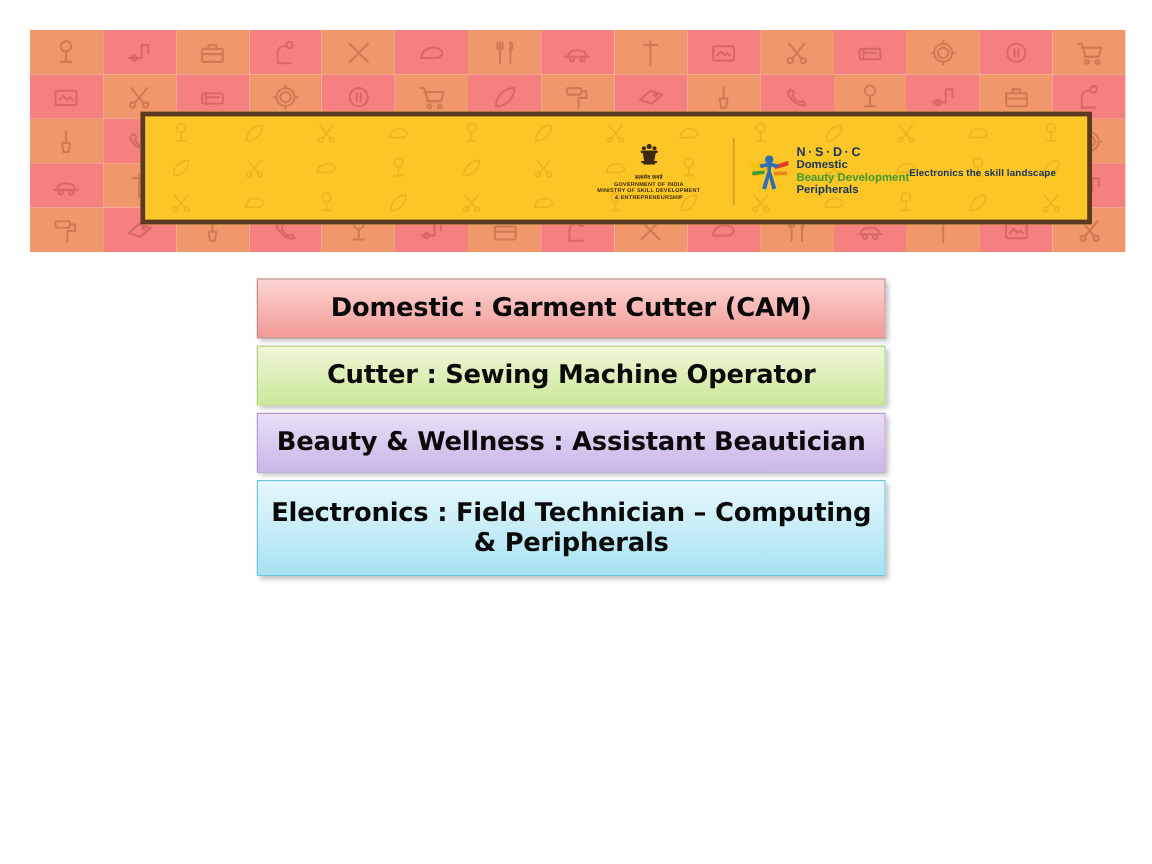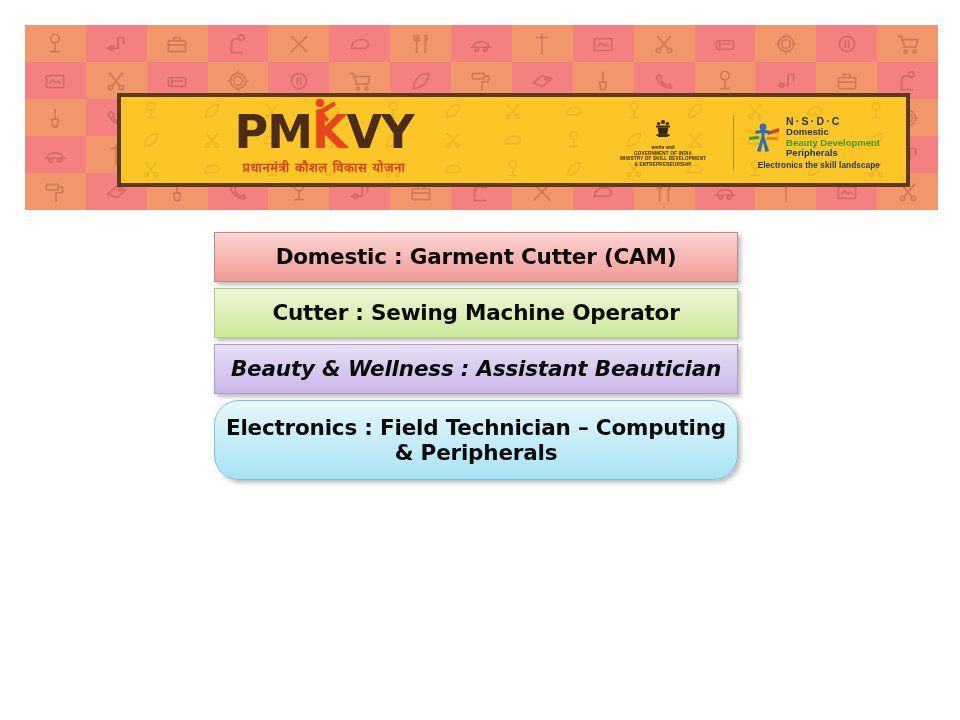--- a/index.html
+++ b/index.html
@@ -160,22 +160,22 @@
 
   #divider {
     width: 1px;
     height: 56px;
     background: #9a7414;
     opacity: 0.65;
   }
 
   #nsdc-logo {
     display: flex;
-    flex-direction: column;
-    align-items: flex-end;
+    flex-direction: row;
+    align-items: center;
   }
   #nsdc-top { display: flex; align-items: center; gap: 6px; }
   #nsdc-mark { width: 34px; height: 34px; }
   #nsdc-text { line-height: 1.08; }
   #nsdc-abbr {
     font-family: "Liberation Sans", sans-serif;
     font-size: 10.5px;
     font-weight: bold;
     color: #17365D;
     letter-spacing: 2.2px;
@@ -980,31 +980,20 @@
         <div class="wm">
           <svg viewBox="0 0 24 24">
             <circle cx="7" cy="18" r="2"></circle>
             <circle cx="17" cy="18" r="2"></circle>
             <path d="M8.5 16.5L18 5"></path>
             <path d="M15.5 16.5L6 5"></path>
           </svg>
         </div>
       </div>
 
-    <div id="pmkvy-block">
-      <div id="pmkvy-word">
-        <span>PM</span><span class="k">K</span><span>VY</span>
-        <svg id="k-person" viewBox="0 0 34 26">
-          <circle cx="13" cy="5" r="4.3" fill="#E8441F"></circle>
-          <path d="M9 12 L15 10.5 L27 3.5 L29 7 L17 15 L14 24 L10 23 Z" fill="#E8441F"></path>
-          <path d="M15 14 L22 21 L20 24 L12 18 Z" fill="#E8441F"></path>
-        </svg>
-      </div>
-      <div id="pmkvy-hindi">प्रधानमंत्री कौशल विकास योजना</div>
-    </div>
 
     <div id="right-logos">
 
       <div id="gov-logo">
         <svg id="gov-emblem" viewBox="0 0 20 26">
           <g fill="#3a2a14">
             <circle cx="10" cy="4" r="2.1"></circle>
             <circle cx="5.6" cy="5.6" r="1.7"></circle>
             <circle cx="14.4" cy="5.6" r="1.7"></circle>
             <rect x="3" y="7.4" width="14" height="2.2" rx="0.6"></rect>
@@ -1041,15 +1030,15 @@
         <div id="nsdc-tag">Electronics the skill landscape</div>
       </div>
 
     </div>
   </div>
 </div>
 
 <div id="boxes">
     <div class="course-box box-h1" style="background: linear-gradient(rgb(251, 213, 211) 0%, rgb(242, 154, 150) 100%); border-color: rgb(192, 136, 134);">Domestic : Garment Cutter (CAM)</div>
     <div class="course-box box-h1" style="background: linear-gradient(rgb(238, 247, 214) 0%, rgb(203, 232, 154) 100%); border-color: rgb(175, 207, 126);">Cutter : Sewing Machine Operator</div>
-    <div class="course-box box-h1" style="background: linear-gradient(rgb(232, 223, 245) 0%, rgb(201, 182, 232) 100%); border-color: rgb(173, 155, 210); font-style: italic;">Beauty &amp; Wellness : Assistant Beautician</div>
-    <div class="course-box box-h2" style="background: linear-gradient(rgb(230, 248, 252) 0%, rgb(168, 226, 242) 100%); border-color: rgb(111, 196, 222); border-radius: 25px;">Electronics : Field Technician – Computing &amp; Peripherals</div>
+    <div class="course-box box-h1" style="background: linear-gradient(rgb(232, 223, 245) 0%, rgb(201, 182, 232) 100%); border-color: rgb(173, 155, 210);">Beauty &amp; Wellness : Assistant Beautician</div>
+    <div class="course-box box-h2" style="background: linear-gradient(rgb(230, 248, 252) 0%, rgb(168, 226, 242) 100%); border-color: rgb(111, 196, 222);">Electronics : Field Technician – Computing &amp; Peripherals</div>
   </div>
 
 </body></html>

